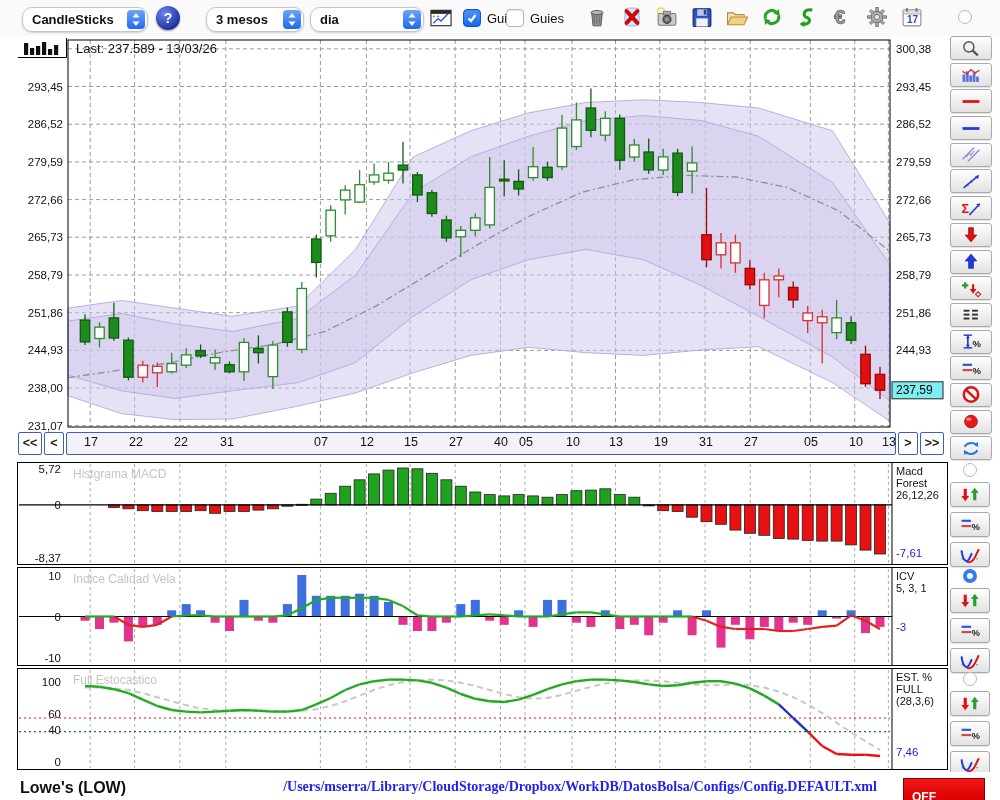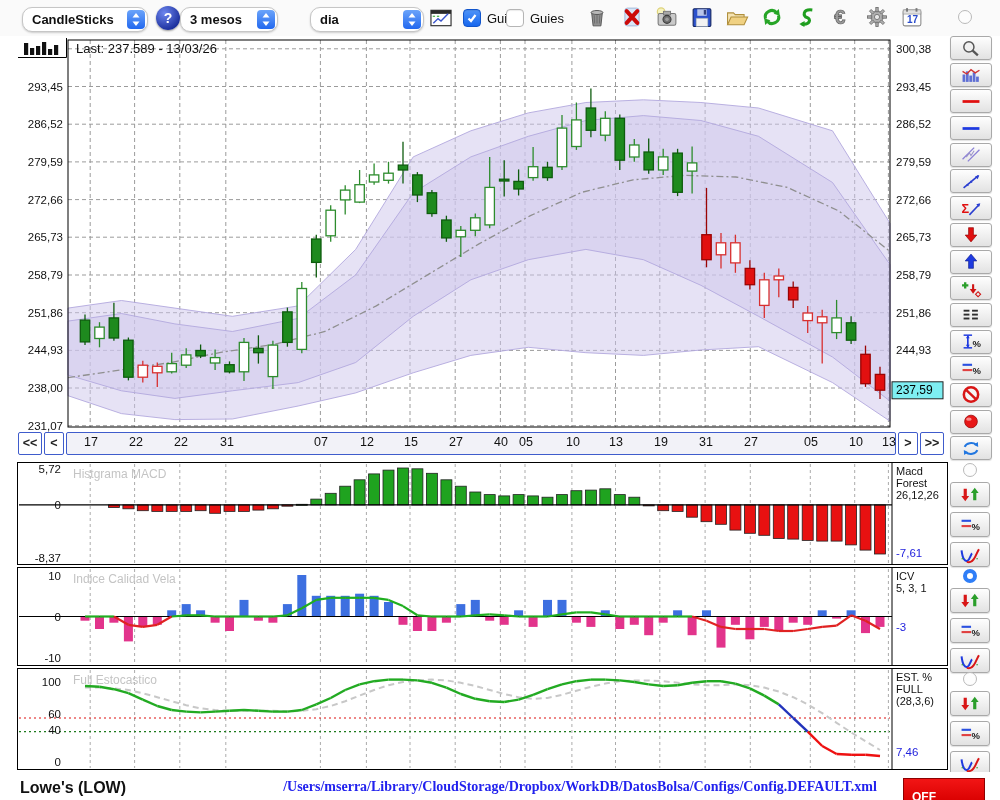--- a/index.html
+++ b/index.html
@@ -74,21 +74,21 @@
     <div class="mac-select" style="left:22px;width:124px">
       <span class="sel-label">CandleSticks</span>
       <span class="stepper">
           <svg width="18" height="19" viewBox="0 0 18 19">
             <polygon points="9,3 12.5,7.5 5.5,7.5" fill="#fff"></polygon>
             <polygon points="9,16 12.5,11.5 5.5,11.5" fill="#fff"></polygon>
           </svg>
         </span>
     </div>
     <div class="help-btn" style="left:156px"><span>?</span></div>
-    <div class="mac-select" style="left:180px;width:96px">
+    <div class="mac-select" style="left:206px;width:96px">
       <span class="sel-label">3 mesos</span>
       <span class="stepper">
           <svg width="18" height="19" viewBox="0 0 18 19">
             <polygon points="9,3 12.5,7.5 5.5,7.5" fill="#fff"></polygon>
             <polygon points="9,16 12.5,11.5 5.5,11.5" fill="#fff"></polygon>
           </svg>
         </span>
     </div>
     <div class="mac-select" style="left:310px;width:112px">
       <span class="sel-label">dia</span>

